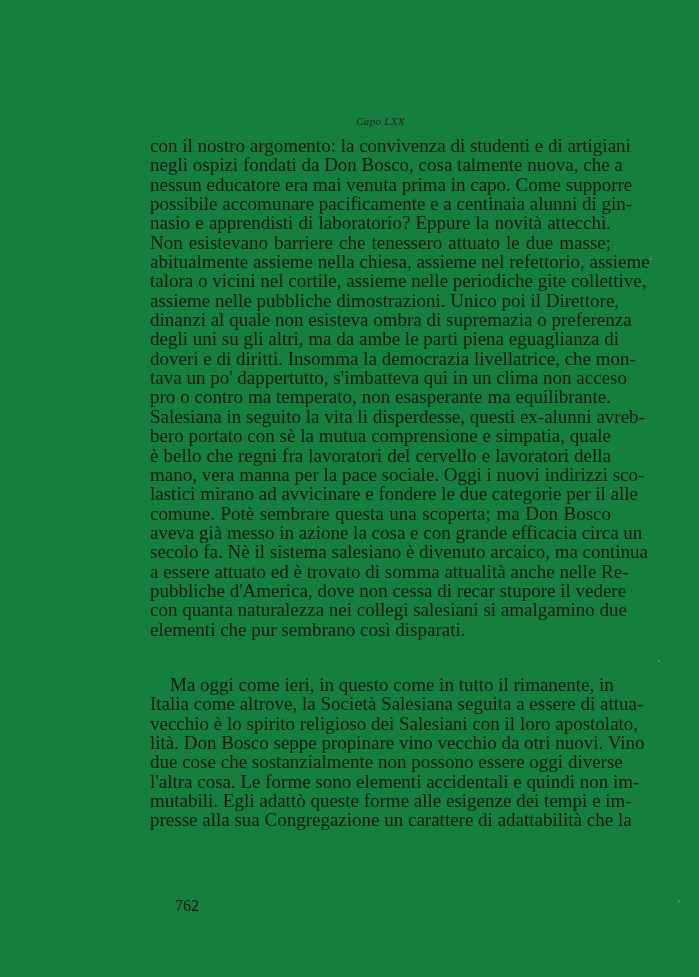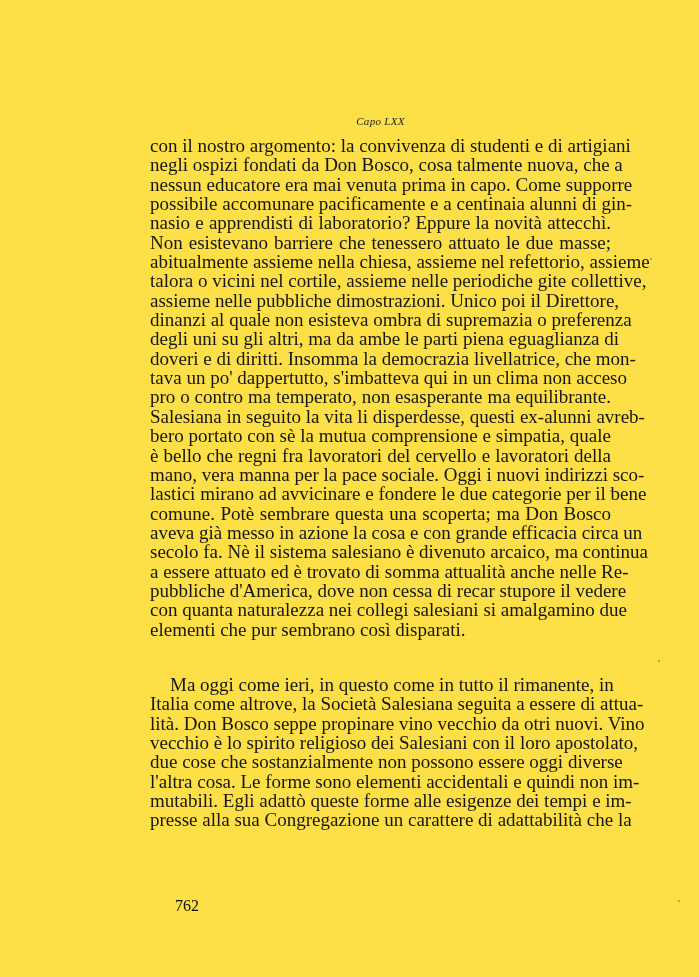--- a/index.html
+++ b/index.html
@@ -12,21 +12,21 @@
     height: 977px;
     position: relative;
     overflow: hidden;
     font-family: "DejaVu Serif", "Liberation Serif", serif;
     color: #1a1a1a;
   }
   .page {
     position: absolute;
     left: 0; top: 0;
     width: 699px; height: 977px;
-    background: #fde047;
+    background: #15803d;
   }
   .running-head {
     position: absolute;
     top: 115px;
     left: 150px;
     width: 461px;
     text-align: center;
     font-family: "Liberation Serif", serif;
     font-style: italic;
     font-size: 11px;
@@ -92,34 +92,34 @@
         <span class="line">assieme nelle pubbliche dimostrazioni. Unico poi il Direttore,</span>
         <span class="line">dinanzi al quale non esisteva ombra di supremazia o preferenza</span>
         <span class="line">degli uni su gli altri, ma da ambe le parti piena eguaglianza di</span>
         <span class="line">doveri e di diritti. Insomma la democrazia livellatrice, che mon-</span>
         <span class="line">tava un po' dappertutto, s'imbatteva qui in un clima non acceso</span>
         <span class="line">pro o contro ma temperato, non esasperante ma equilibrante.</span>
         <span class="line">Salesiana in seguito la vita li disperdesse, questi ex-alunni avreb-</span>
         <span class="line">bero portato con sè la mutua comprensione e simpatia, quale</span>
         <span class="line">è bello che regni fra lavoratori del cervello e lavoratori della</span>
         <span class="line">mano, vera manna per la pace sociale. Oggi i nuovi indirizzi sco-</span>
-        <span class="line">lastici mirano ad avvicinare e fondere le due categorie per il bene</span>
+        <span class="line">lastici mirano ad avvicinare e fondere le due categorie per il alle</span>
         <span class="line">comune. Potè sembrare questa una scoperta; ma Don Bosco</span>
         <span class="line">aveva già messo in azione la cosa e con grande efficacia circa un</span>
         <span class="line">secolo fa. Nè il sistema salesiano è divenuto arcaico, ma continua</span>
         <span class="line">a essere attuato ed è trovato di somma attualità anche nelle Re-</span>
         <span class="line">pubbliche d'America, dove non cessa di recar stupore il vedere</span>
         <span class="line">con quanta naturalezza nei collegi salesiani si amalgamino due</span>
         <span class="line last">elementi che pur sembrano così disparati.</span>
       </div>
     <div id="para-1">
         <span class="line indent">Ma oggi come ieri, in questo come in tutto il rimanente, in</span>
         <span class="line">Italia come altrove, la Società Salesiana seguita a essere di attua-</span>
+        <span class="line">vecchio è lo spirito religioso dei Salesiani con il loro apostolato,</span>
         <span class="line">lità. Don Bosco seppe propinare vino vecchio da otri nuovi. Vino</span>
-        <span class="line">vecchio è lo spirito religioso dei Salesiani con il loro apostolato,</span>
         <span class="line">due cose che sostanzialmente non possono essere oggi diverse</span>
         <span class="line">l'altra cosa. Le forme sono elementi accidentali e quindi non im-</span>
         <span class="line">mutabili. Egli adattò queste forme alle esigenze dei tempi e im-</span>
         <span class="line">presse alla sua Congregazione un carattere di adattabilità che la</span>
       </div>
   </div>
 
   <div class="page-number">762</div>
 
   <span class="speck" style="left:610px; top:490px;"></span>

